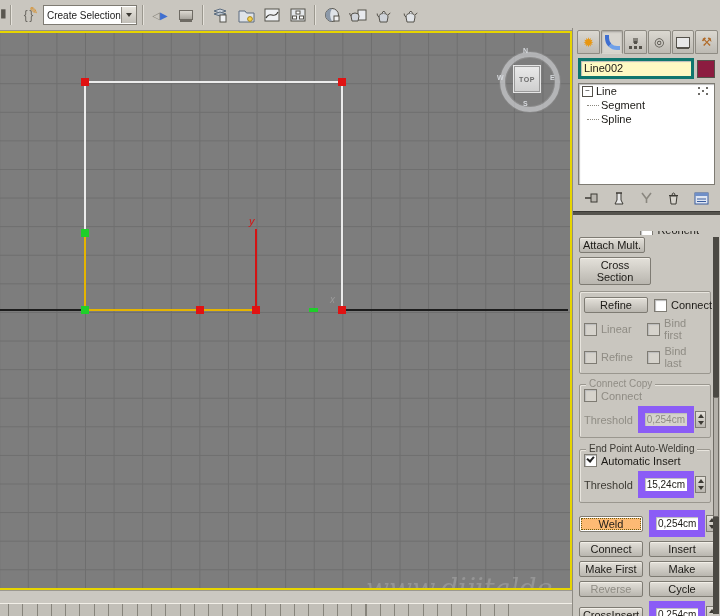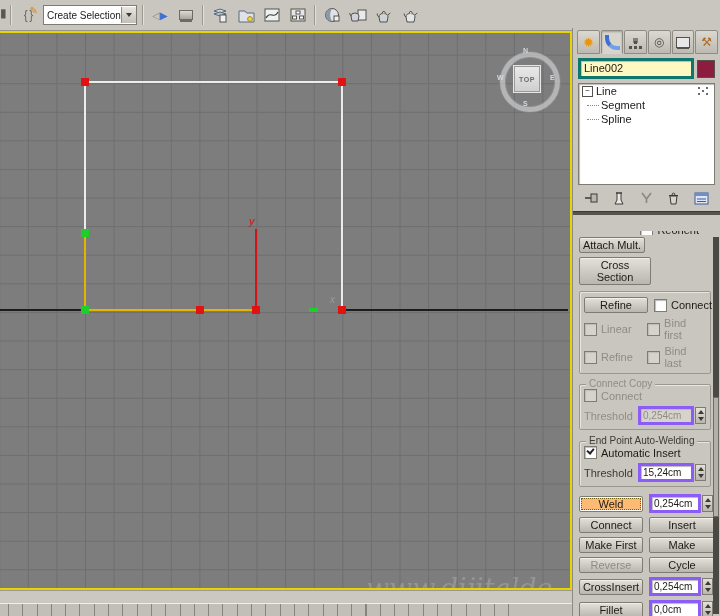--- a/index.html
+++ b/index.html
@@ -94,21 +94,21 @@
   .cb .box{width:11px;height:11px;background:#fff;border:1px solid #7e7b73;box-shadow:inset 1px 1px 1px #bbb;
            margin-right:4px;position:relative;flex:0 0 auto;}
   .cb.disabled{color:#8f8c84;}
   .cb.disabled .box{background:#d6d3cc;}
   .cb .box .tick{position:absolute;left:2px;top:1px;width:5px;height:3px;border-left:2px solid #222;border-bottom:2px solid #222;
            transform:rotate(-50deg);}
   .group{border:1px solid #9a978f;border-radius:2px;margin:6px 2px 0 0;padding:3px 4px 4px 4px;position:relative;
          box-shadow:inset 1px 1px 0 #e8e5de;}
   .group .legend{position:absolute;top:-7px;left:6px;background:#c9c6bf;padding:0 3px;font-size:10px;color:#3c3a34;}
   .group.disabled .legend{color:#908d85;}
-  .field{background:#fff;border:3px solid #8b5cf6;box-shadow:inset 1px 1px 1px #bbb;height:13px;line-height:13px;
+  .field{background:#fff;border:7px solid #8b5cf6;box-shadow:inset 1px 1px 1px #bbb;height:13px;line-height:13px;
          font-size:10px;padding:0 2px;flex:1;}
   .field.disabled{background:#d6d3cc;color:#8f8c84;}
   .spin{width:9px;height:15px;margin-left:1px;background:linear-gradient(#e4e1da,#b9b6af);border:1px solid #7e7b73;
         display:flex;flex-direction:column;align-items:center;justify-content:space-around;flex:0 0 auto;}
   .spin b{width:0;height:0;border-left:3px solid transparent;border-right:3px solid transparent;}
   .spin .up{border-bottom:4px solid #3c3a34;} .spin .dn{border-top:4px solid #3c3a34;}
   .r2{display:flex;align-items:center;margin-top:4px;}
   .r2 .btn{width:58px;flex:0 0 auto;}
   .r2 .gap{width:6px;flex:0 0 auto;}
   .r2 .btn.wide{width:60px;}

